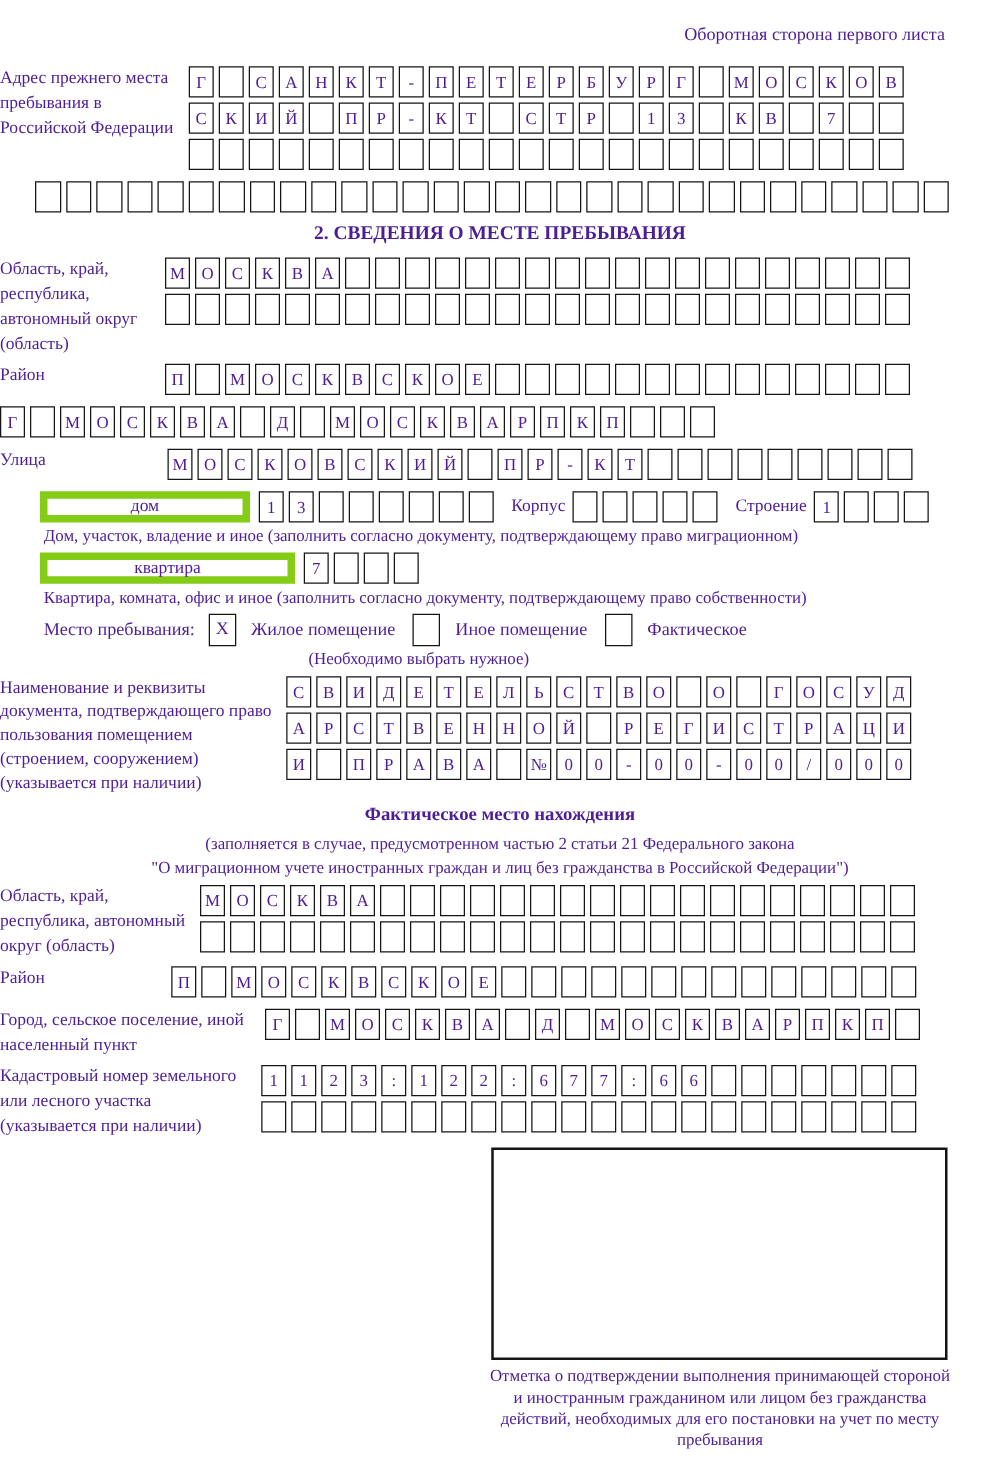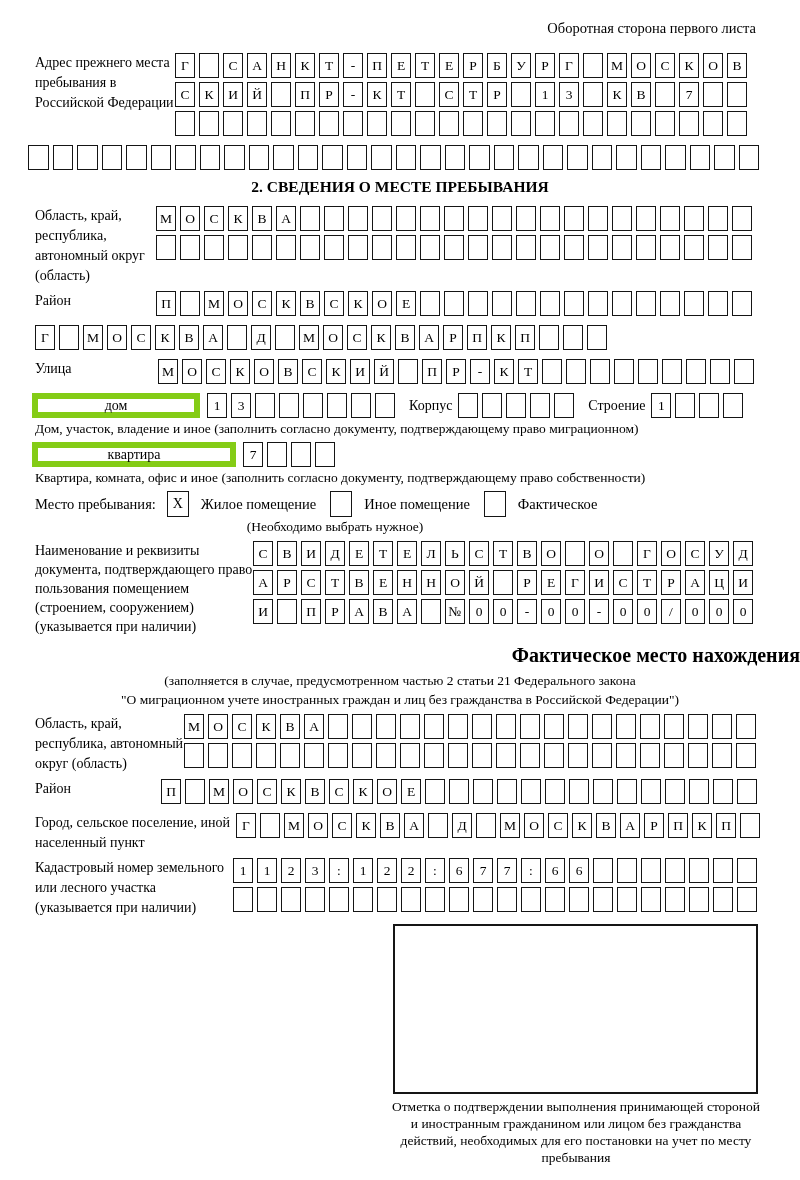--- a/index.html
+++ b/index.html
@@ -2,32 +2,32 @@
 <html><head>
 <meta charset="utf-8">
 <style>
   html,body{margin:0;padding:0;background:#ffffff;}
   .page{
     position:relative;
     width:800px;height:1180px;
     background:#ffffff;
     overflow:hidden;
     font-family:"Liberation Serif","DejaVu Serif",serif;
-    color:#000000;
+    color:#4c1d95;
     box-sizing:border-box;
     padding-top:20px;
   }
   .top-note{
     text-align:right;
     padding-right:44px;
     font-size:14.5px;
     margin-bottom:16px;
   }
   
-  .group{display:flex;margin-left:35px;margin-bottom:5px;}
+  .group{display:flex;margin-bottom:5px;gap:11px;}
   .label{font-size:14px;line-height:20px;flex-shrink:0;}
   .w140{width:140px;}
   .w121{width:121px;}
   .w147{width:147px;}
   .w123{width:123px;}
   .w218{width:218px;line-height:19px;}
   .w149{width:149px;}
   .w126{width:126px;}
   .w201{width:201px;}
   .w198{width:198px;}
@@ -50,23 +50,23 @@
     text-align:center;
     margin:2px 0 4px 0;
   }
   .h2{
     font-size:15.5px;
     font-weight:bold;
     text-align:center;
     margin:8px 0 10px 0;
   }
   .h3{
-    font-size:20px;
+    font-size:15px;
     font-weight:bold;
-    text-align:right;
+    text-align:center;
     margin:8px 0 6px 0;
   }
   .subnote{font-size:13.5px;text-align:center;margin:0 0 3px 0;}
   .inline-row{display:flex;align-items:flex-start;margin-left:32px;margin-bottom:3px;}
   .wide-box{
     border:6px solid #84cc16;
     height:25px;box-sizing:border-box;
     display:flex;align-items:center;justify-content:center;
     font-size:14px;
     margin-right:7px;

